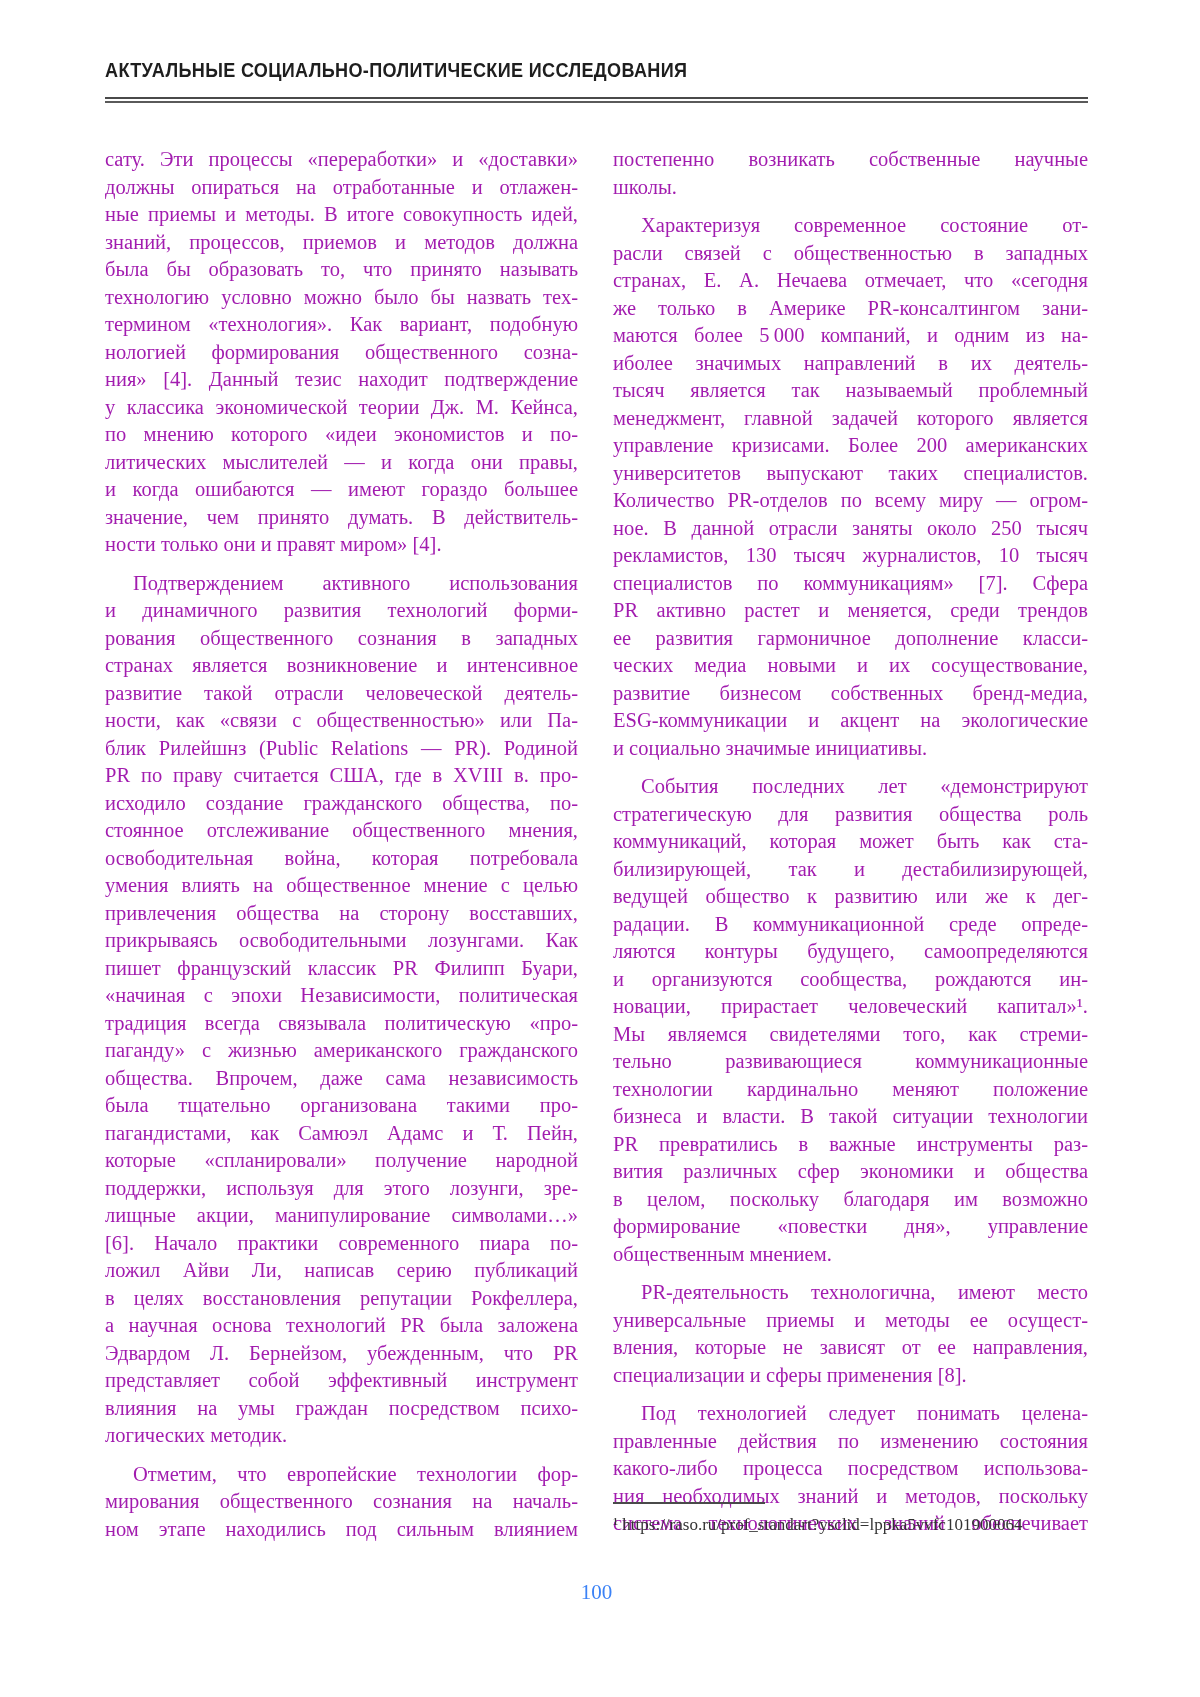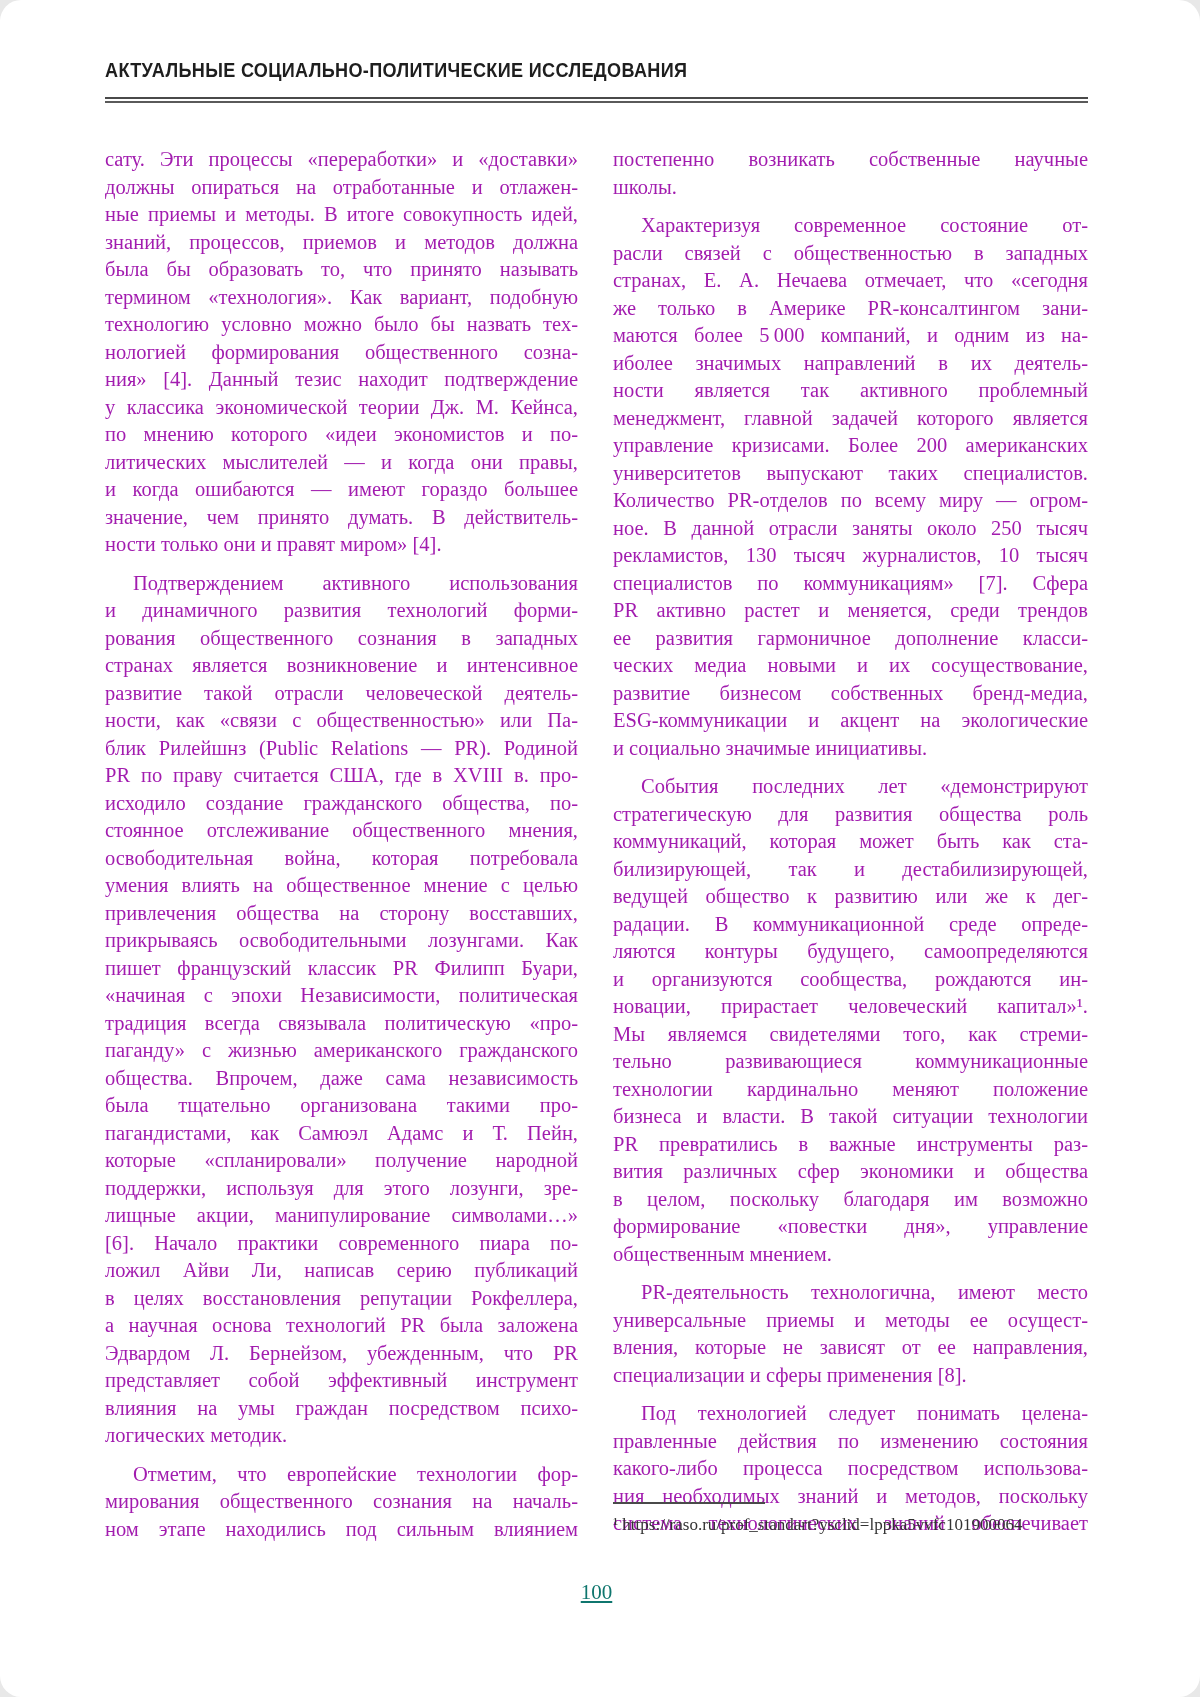--- a/index.html
+++ b/index.html
@@ -4,21 +4,20 @@
 <style>
   html,body{margin:0;padding:0;background:#e8e8e8;}
   .page{
     position:relative;
     width:1200px;height:1697px;
     margin:0 auto;
     background:#ffffff;
     overflow:hidden;
     font-family:"Liberation Serif","DejaVu Serif",serif;
     color:#2a2a2a;
-    border-radius:21px;
   }
   .running-head{
     position:absolute;left:105px;top:58px;
     font-family:"Liberation Sans","DejaVu Sans",sans-serif;
     font-weight:700;font-size:21px;letter-spacing:.4px;
     color:#1e1e1e;white-space:nowrap;
     transform:scaleX(.86);transform-origin:left center;
   }
   .head-rule{
     position:absolute;left:105px;top:97px;width:983px;height:2px;
@@ -43,38 +42,38 @@
   .footnote-rule{
     position:absolute;left:613px;top:1502px;width:152px;
     border-top:2px solid #4a4a4a;
   }
   .footnote{
     position:absolute;left:613px;top:1512px;width:478px;
     font-size:17px;line-height:25px;color:#333333;
   }
   .page-number{
     position:absolute;left:105px;top:1580px;width:983px;
-    text-align:center;font-size:21px;color:#0f766e;text-decoration:underline;
+    text-align:center;font-size:21px;color:#3b82f6;
   }
 </style>
 </head>
 <body>
 
 <div class="page">
   <div class="running-head">АКТУАЛЬНЫЕ СОЦИАЛЬНО-ПОЛИТИЧЕСКИЕ ИССЛЕДОВАНИЯ</div>
   <div class="head-rule"></div>
   <div class="column col-left">
       <div class="para">
         <div class="line">сату. Эти процессы «переработки» и «доставки»</div>
         <div class="line">должны опираться на отработанные и отлажен-</div>
         <div class="line">ные приемы и методы. В итоге совокупность идей,</div>
         <div class="line">знаний, процессов, приемов и методов должна</div>
         <div class="line">была бы образовать то, что принято называть</div>
+        <div class="line">технологию условно можно было бы назвать тех-</div>
         <div class="line">термином «технология». Как вариант, подобную</div>
-        <div class="line">технологию условно можно было бы назвать тех-</div>
         <div class="line">нологией формирования общественного созна-</div>
         <div class="line">ния» [4]. Данный тезис находит подтверждение</div>
         <div class="line">у классика экономической теории Дж. М. Кейнса,</div>
         <div class="line">по мнению которого «идеи экономистов и по-</div>
         <div class="line">литических мыслителей — и когда они правы,</div>
         <div class="line">и когда ошибаются — имеют гораздо большее</div>
         <div class="line">значение, чем принято думать. В действитель-</div>
         <div class="line lastline">ности только они и правят миром» [4].</div>
       </div>
       <div class="para">
@@ -122,21 +121,21 @@
         <div class="line">постепенно возникать собственные научные</div>
         <div class="line lastline">школы.</div>
       </div>
       <div class="para">
         <div class="line indent">Характеризуя современное состояние от-</div>
         <div class="line">расли связей с общественностью в западных</div>
         <div class="line">странах, Е. А. Нечаева отмечает, что «сегодня</div>
         <div class="line">же только в Америке PR-консалтингом зани-</div>
         <div class="line">маются более 5 000 компаний, и одним из на-</div>
         <div class="line">иболее значимых направлений в их деятель-</div>
-        <div class="line">ности является так активного проблемный</div>
+        <div class="line">тысяч является так называемый проблемный</div>
         <div class="line">менеджмент, главной задачей которого является</div>
         <div class="line">управление кризисами. Более 200 американских</div>
         <div class="line">университетов выпускают таких специалистов.</div>
         <div class="line">Количество PR-отделов по всему миру — огром-</div>
         <div class="line">ное. В данной отрасли заняты около 250 тысяч</div>
         <div class="line">рекламистов, 130 тысяч журналистов, 10 тысяч</div>
         <div class="line">специалистов по коммуникациям» [7]. Сфера</div>
         <div class="line">PR активно растет и меняется, среди трендов</div>
         <div class="line">ее развития гармоничное дополнение класси-</div>
         <div class="line">ческих медиа новыми и их сосуществование,</div>

